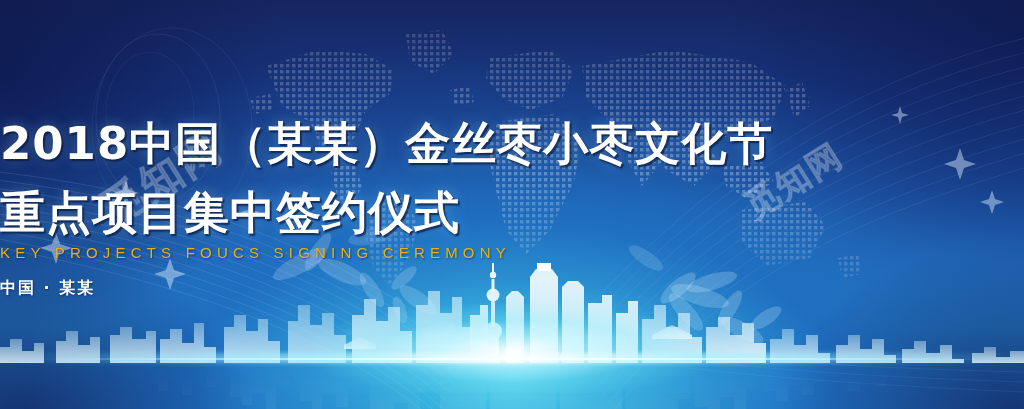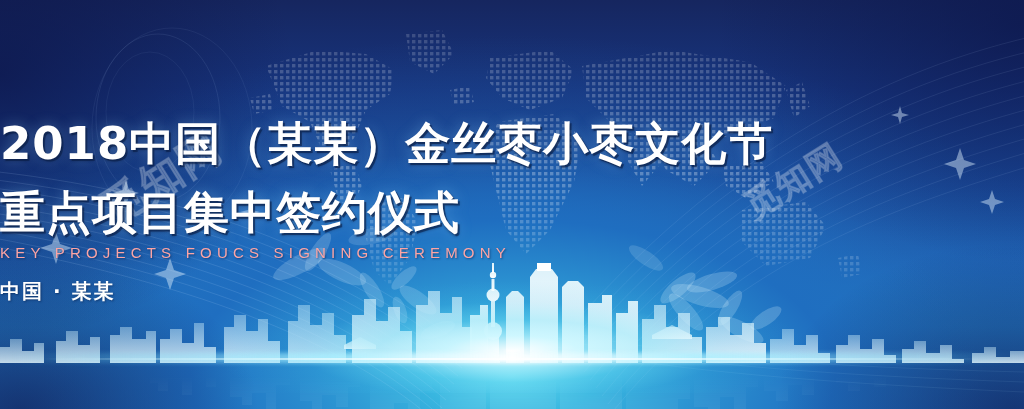--- a/index.html
+++ b/index.html
@@ -161,29 +161,29 @@
     text-shadow:
        2px 2px 0 rgba(10,30,70,0.55),
        1px 2px 3px rgba(8,24,60,0.55),
        0 0 14px rgba(150,215,255,0.35);
     white-space: nowrap;
   }
   .subtitle-en {
     font-family: "Liberation Sans", "DejaVu Sans", sans-serif;
     font-size: 15px;
     font-weight: normal;
-    color: #fca5a5;
+    color: #eab308;
     letter-spacing: 5.2px;
     margin-top: 5px;
     text-shadow: 1px 1px 2px rgba(10,35,80,0.55);
     white-space: nowrap;
   }
   .subtitle-cn {
     font-family: "DejaVu Sans", "Liberation Sans", sans-serif;
-    font-size: 20px;
+    font-size: 16px;
     font-weight: bold;
     color: #ffffff;
     letter-spacing: 2px;
     margin-top: 17px;
     text-shadow: 1px 1px 2px rgba(10,35,80,0.6);
     white-space: nowrap;
   }
 </style>
 </head>
 <body>

